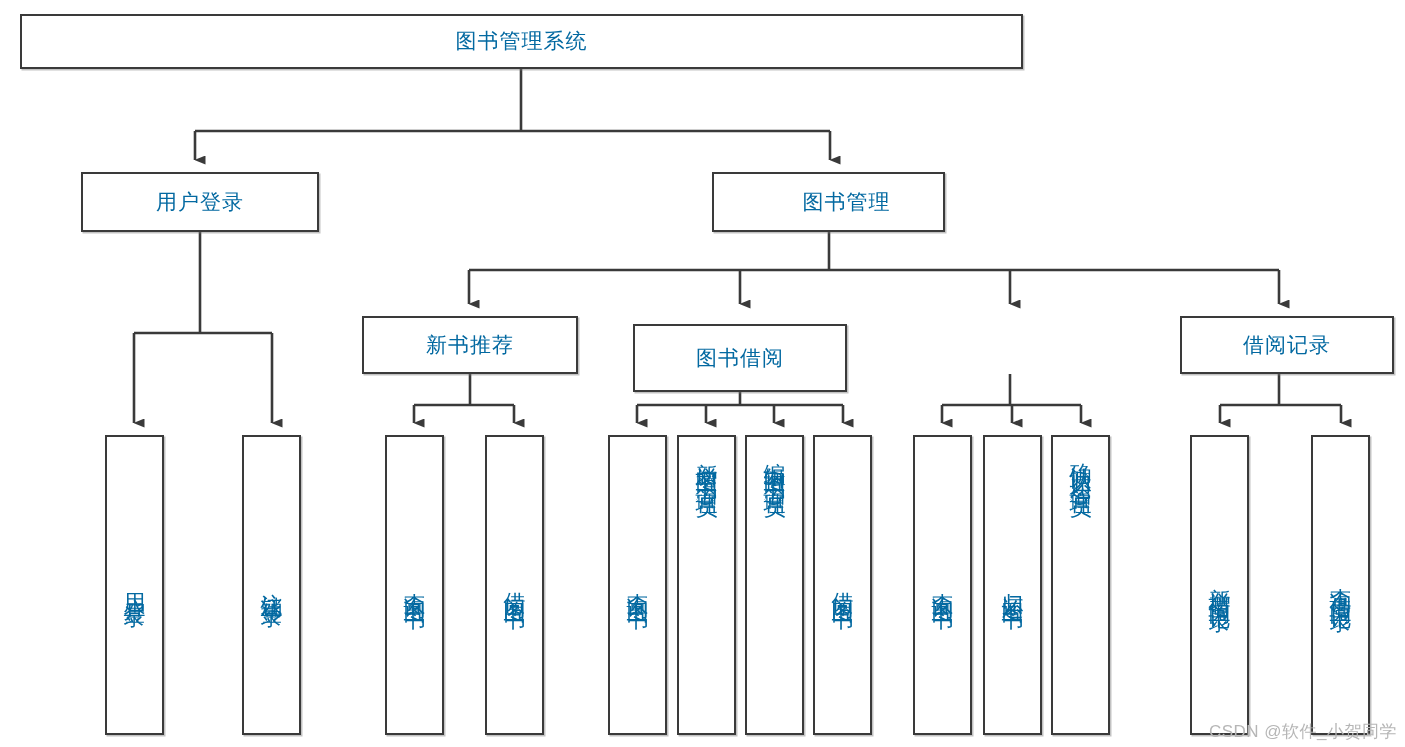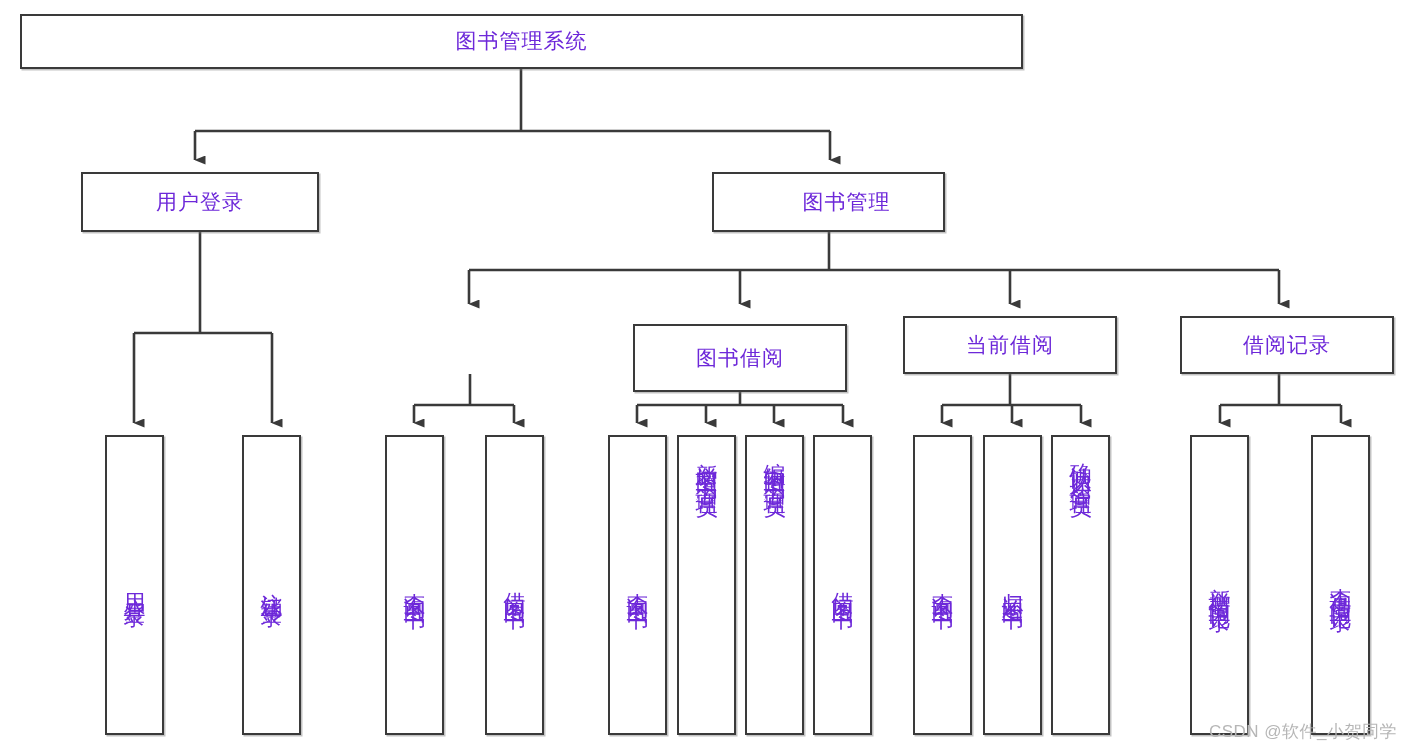--- a/index.html
+++ b/index.html
@@ -26,21 +26,21 @@
     box-sizing: border-box;
     background: #ffffff;
     border: 2.5px solid #3a3a3a;
     box-shadow: 1.5px 1.5px 0 0 rgba(120,120,120,0.45);
     display: flex;
     align-items: center;
     justify-content: center;
     overflow: hidden;
   }
   .node-label {
-    color: #6d28d9;
+    color: #0369a1;
     font-size: 21px;
     line-height: 1.18;
     letter-spacing: 1px;
     white-space: nowrap;
     text-align: center;
     font-family: Liberation Serif, serif;
   }
   .node-box.vertical {
     align-items: flex-start;
     padding-top: 8px;
@@ -144,26 +144,26 @@
     <span class="node-label">图书管理系统</span>
   </div>
 
   <div class="node-box" id="n-user_login" style="left: 81px; top: 172px; width: 238px; height: 60px;">
     <span class="node-label">用户登录</span>
   </div>
   <div class="node-box" id="n-book_manage" style="left: 712px; top: 172px; width: 233px; height: 60px; padding-left: 36px;">
     <span class="node-label">图书管理</span>
   </div>
 
+  <div class="node-box" id="n-new_book_rec" style="left: 362px; top: 316px; width: 216px; height: 58px;">
+    <span class="node-label">新书推荐</span>
+  </div>
   <div class="node-box" id="n-book_borrow" style="left: 633px; top: 324px; width: 214px; height: 68px;">
     <span class="node-label">图书借阅</span>
   </div>
-  <div class="node-box" id="n-current_borrow" style="left: 903px; top: 316px; width: 214px; height: 58px;">
-    <span class="node-label">当前借阅</span>
-  </div>
   <div class="node-box" id="n-borrow_record" style="left: 1172px; top: 316px; width: 214px; height: 58px; margin-left: 8px;">
     <span class="node-label">借阅记录</span>
   </div>
 
   <div class="node-box vertical vmid" id="n-leaf_user_login" style="left: 105px; top: 435px; width: 59px; height: 300px;">
     <span class="node-label">用户登录</span>
   </div>
   <div class="node-box vertical vmid" id="n-leaf_user_logout" style="left: 242px; top: 435px; width: 59px; height: 300px;">
     <span class="node-label">注销登录</span>
   </div>

